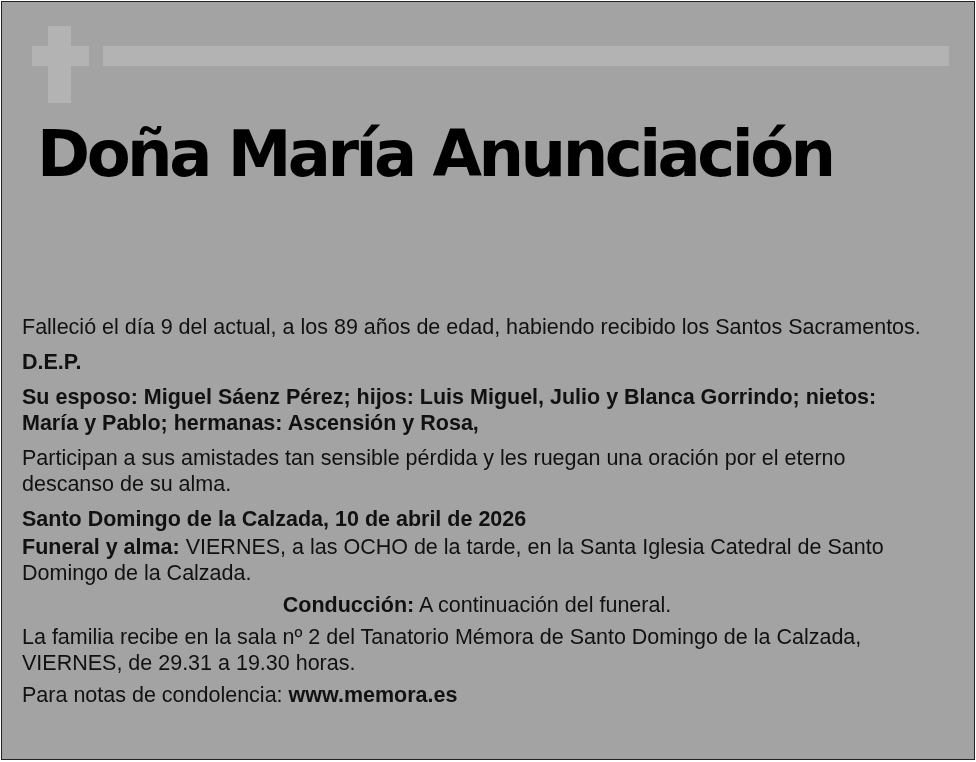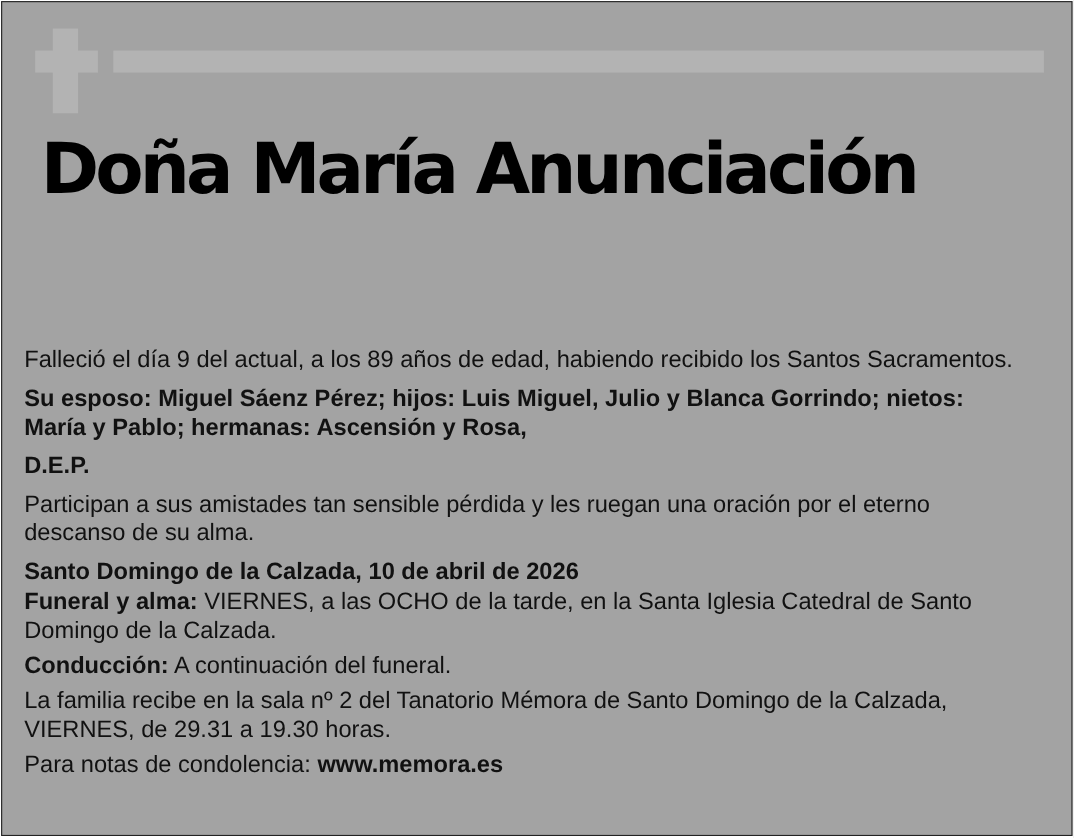--- a/index.html
+++ b/index.html
@@ -19,39 +19,39 @@
   }
   .body {
     position: absolute; left: 20px; top: 312px; width: 910px;
     font-family: "Liberation Sans", sans-serif; font-size: 21.5px; line-height: 26px; color: #111;
   }
   .body p { margin: 0 0 9px 0; }
   .b { font-weight: bold; }
   .right { text-align: left; }
   .p-date { margin-bottom: 2px !important; }
   .p-funeral { margin-bottom: 6px !important; }
-  .p-cond { margin-bottom: 6px !important; }
+  .p-cond { margin-bottom: 6px !important; text-align: center; }
   .p-fam { margin-bottom: 6px !important; }
 </style>
 </head>
 <body>
 
 <div class="frame">
   <div class="cross-v"></div>
   <div class="cross-h"></div>
   <div class="rule"></div>
 
   <h1 class="title">
     <span>Doña María Anunciación</span><br>
   </h1>
 
   <div class="body">
     <p>Falleció el día 9 del actual, a los 89 años de edad, habiendo recibido los Santos Sacramentos.</p>
+    <p class="b">D.E.P.</p>
     <p class="b">Su esposo: Miguel Sáenz Pérez; hijos: Luis Miguel, Julio y Blanca Gorrindo; nietos: María y Pablo; hermanas: Ascensión y Rosa,</p>
-    <p class="b">D.E.P.</p>
     <p>Participan a sus amistades tan sensible pérdida y les ruegan una oración por el eterno descanso de su alma.</p>
     <p class="b right p-date">Santo Domingo de la Calzada, 10 de abril de 2026</p>
     <p class="p-funeral"><span class="b">Funeral y alma:</span><span> VIERNES, a las OCHO de la tarde, en la Santa Iglesia Catedral de Santo Domingo de la Calzada.</span></p>
     <p class="p-cond"><span class="b">Conducción:</span><span> A continuación del funeral.</span></p>
     <p class="p-fam">La familia recibe en la sala nº 2 del Tanatorio Mémora de Santo Domingo de la Calzada, VIERNES, de 29.31 a 19.30 horas.</p>
     <p class="right"><span>Para notas de condolencia: </span><span class="b">www.memora.es</span></p>
   </div>
 </div>
 
 </body></html>

